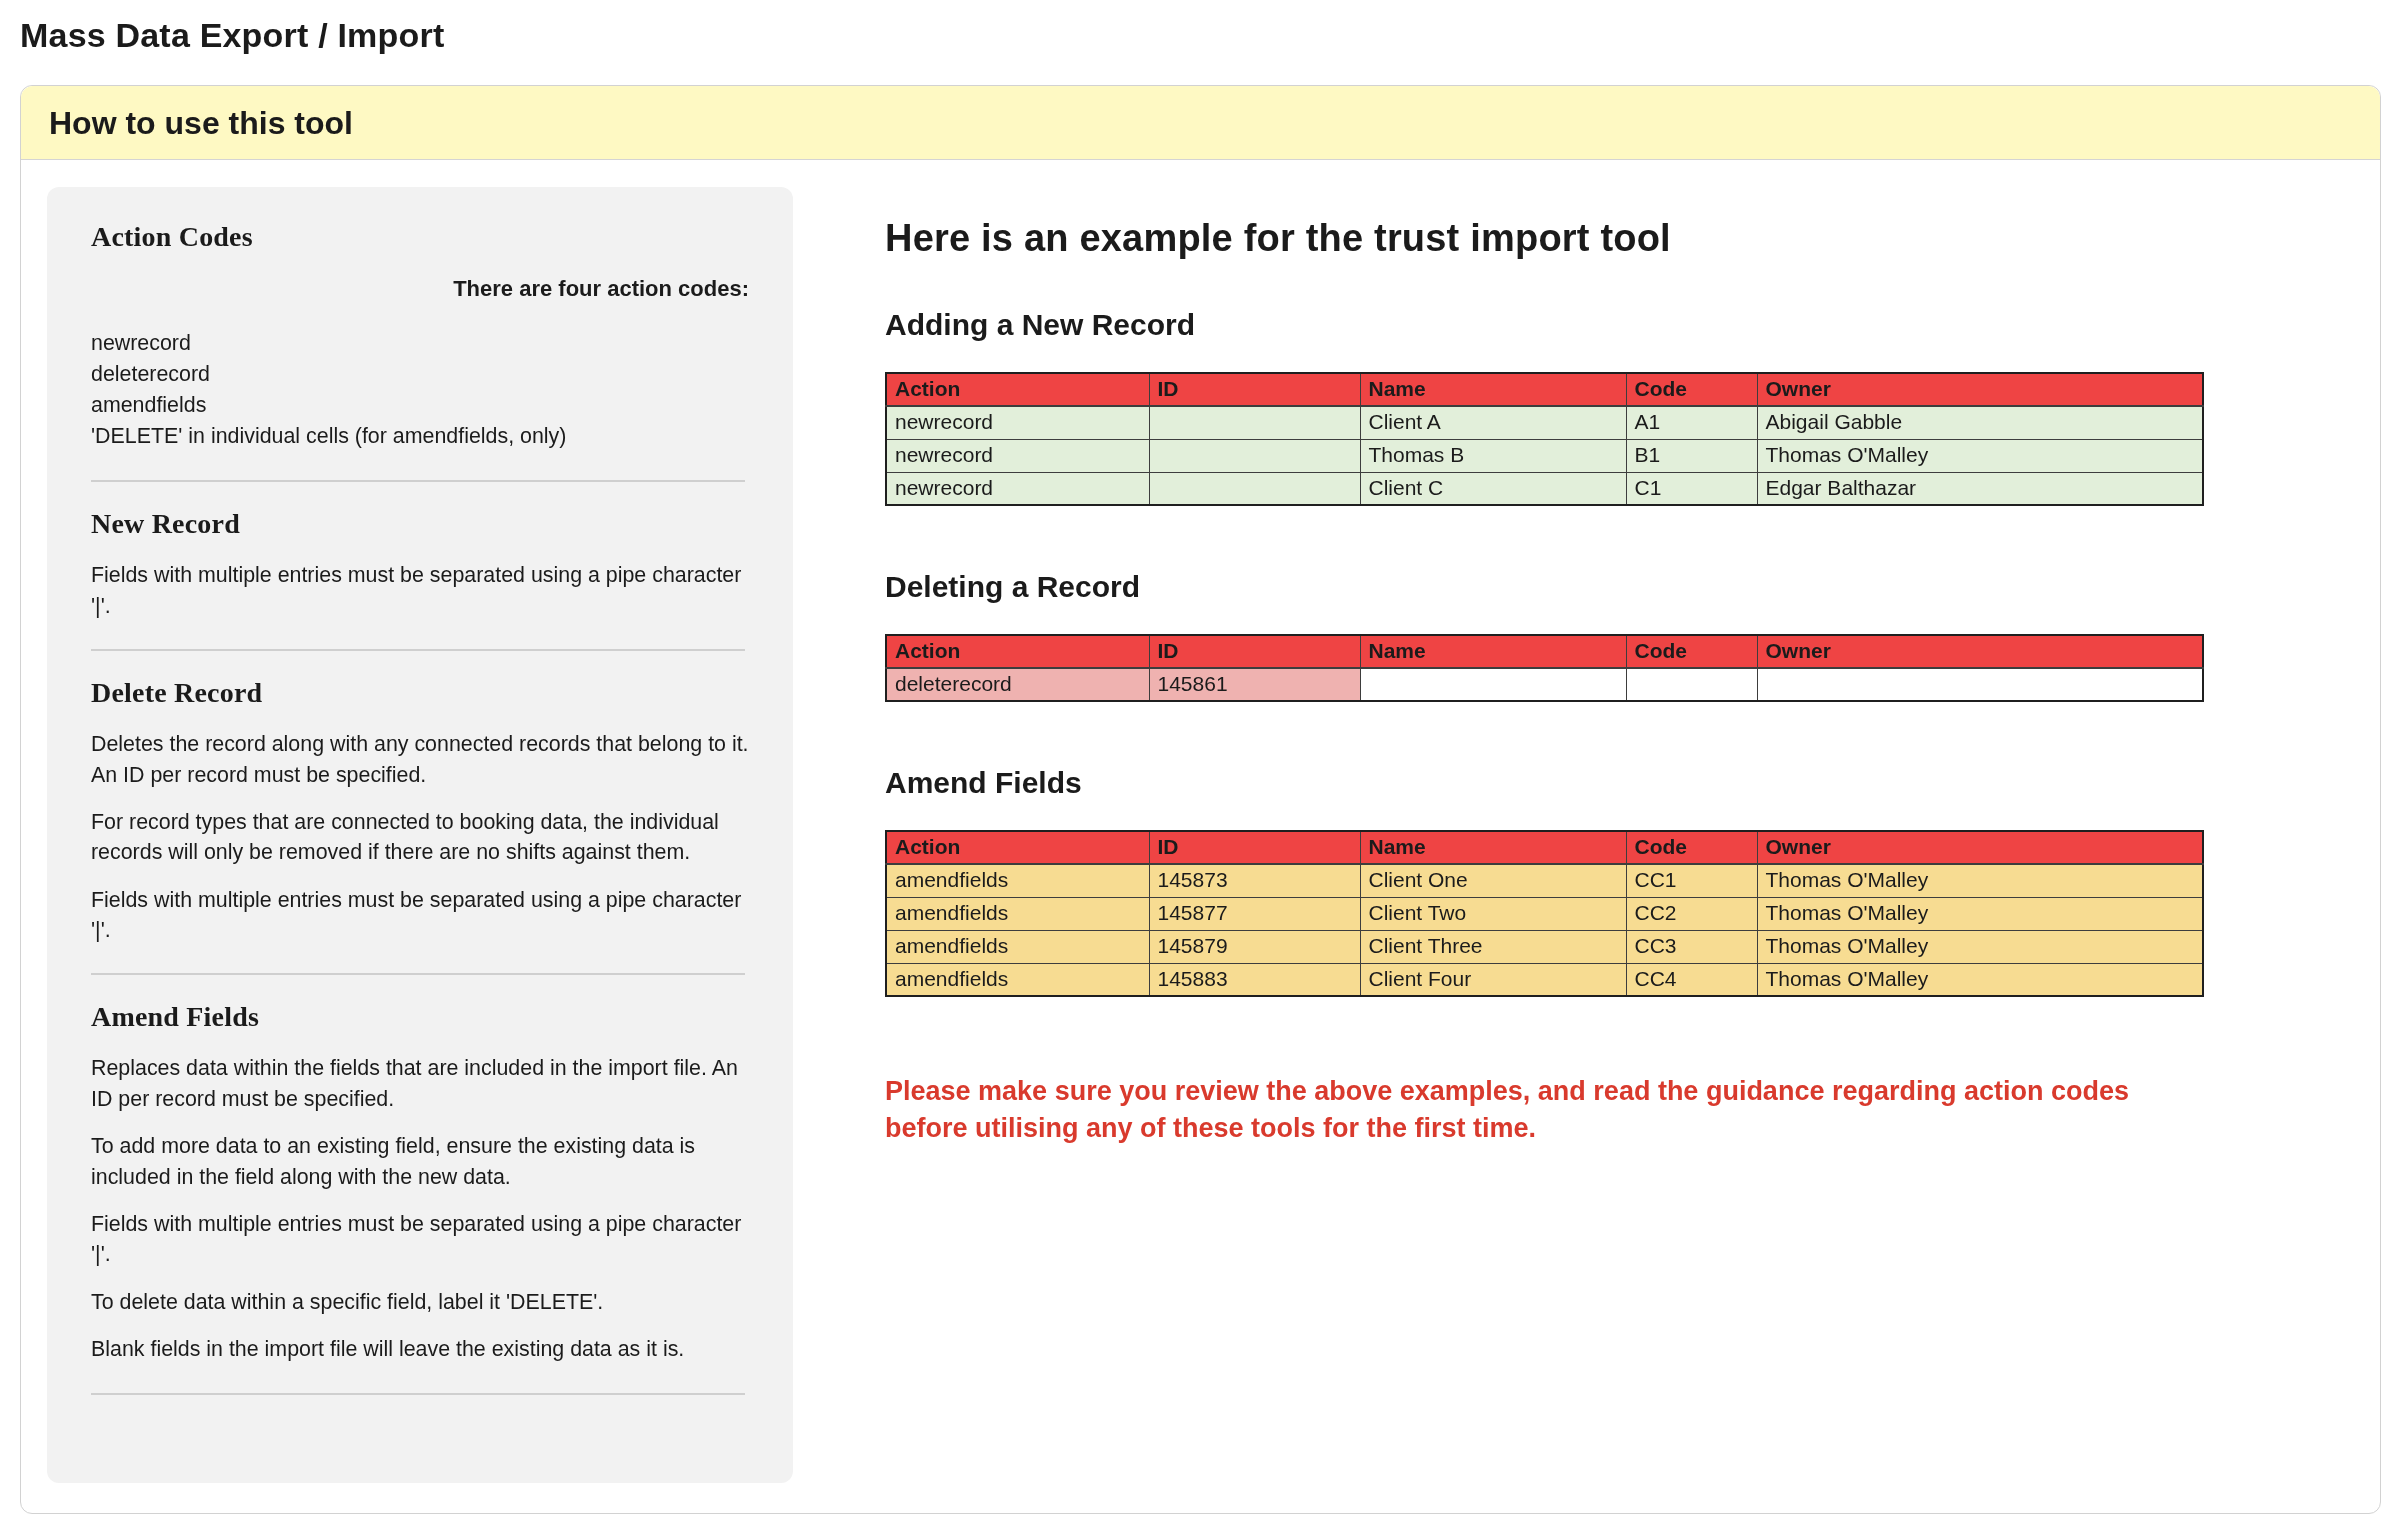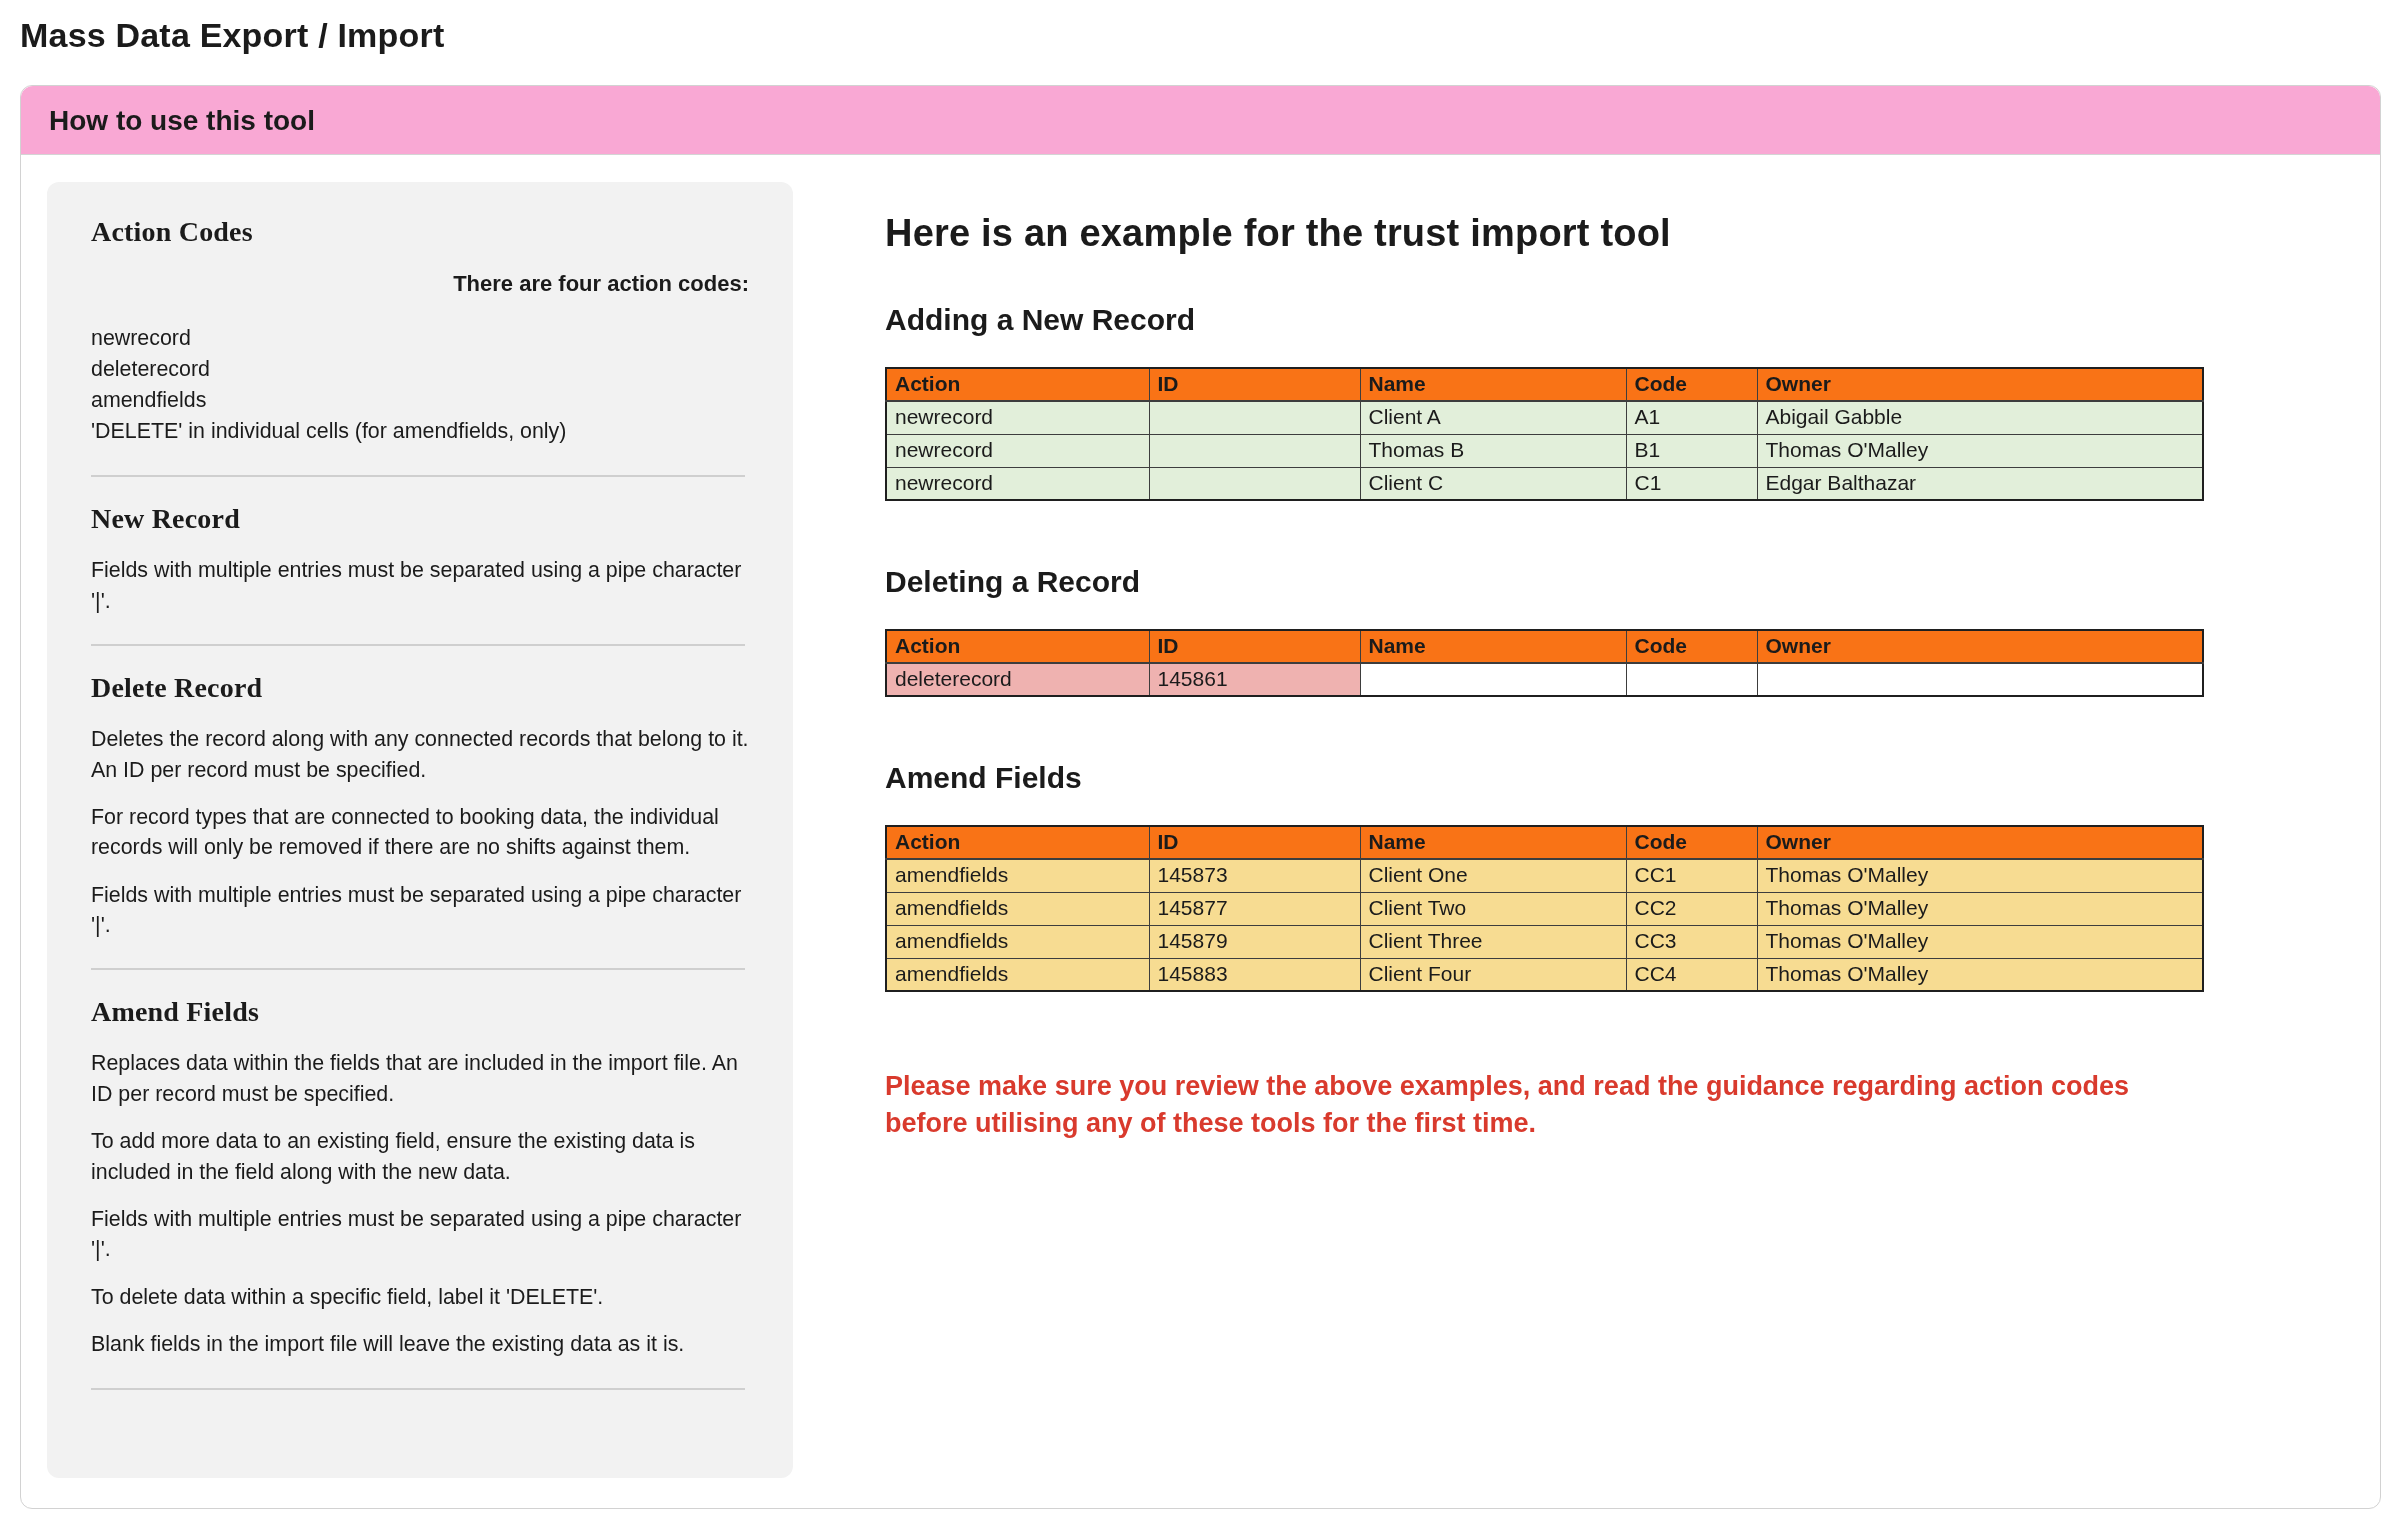--- a/index.html
+++ b/index.html
@@ -27,25 +27,25 @@
   
   .panel {
     margin: 30px 18px 0 20px;
     border: 1.5px solid #d2d2d2;
     border-radius: 12px;
     background: #ffffff;
     min-height: 1405px;
   }
   .panel-header {
     padding: 19px 28px 17px 28px;
-    font-size: 28px;
+    font-size: 32px;
     font-weight: 700;
     border-bottom: 1.5px solid #d4d4d4;
     border-radius: 12px 12px 0 0;
-    background: #f9a8d4;
+    background: #fef9c3;
     cursor: pointer;
   }
   .panel-body {
     display: flex;
     align-items: flex-start;
     gap: 92px;
     padding: 27px 26px 30px 26px;
   }
 
   
@@ -121,21 +121,21 @@
   .example-table th, .example-table td {
     border: 1.5px solid #3d3d3d;
     padding: 3px 8px 4px 8px;
     text-align: left;
     height: 33px;
     overflow: hidden;
     white-space: nowrap;
   }
   .example-table th {
     font-weight: 700;
-    background: #f97316;
+    background: #ef4444;
     border-bottom-width: 2px;
   }
   .t-new td    { background: var(--c-new, #e2efda); }
   .t-del td.fill  { background: var(--c-del, #efb2b0); }
   .t-del td.blank { background: #ffffff; }
   .t-amend td  { background: var(--c-amend, #f7dc92); }
 
   .warning {
     margin-top: 76px;
     width: 1294px;

